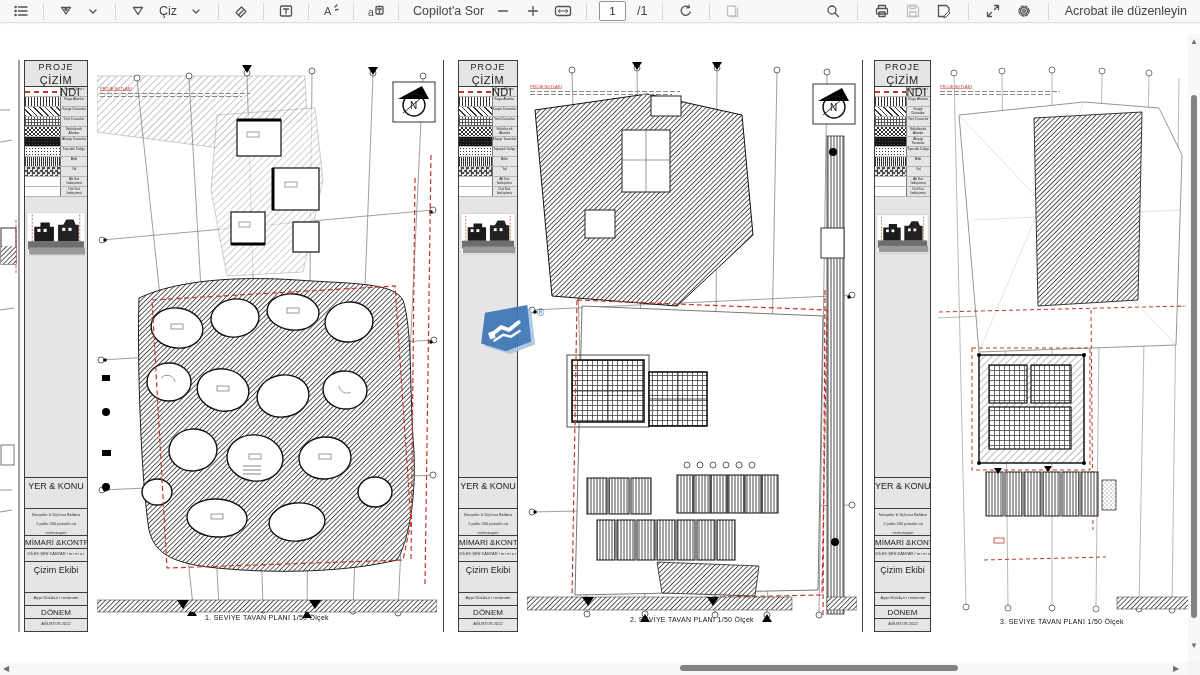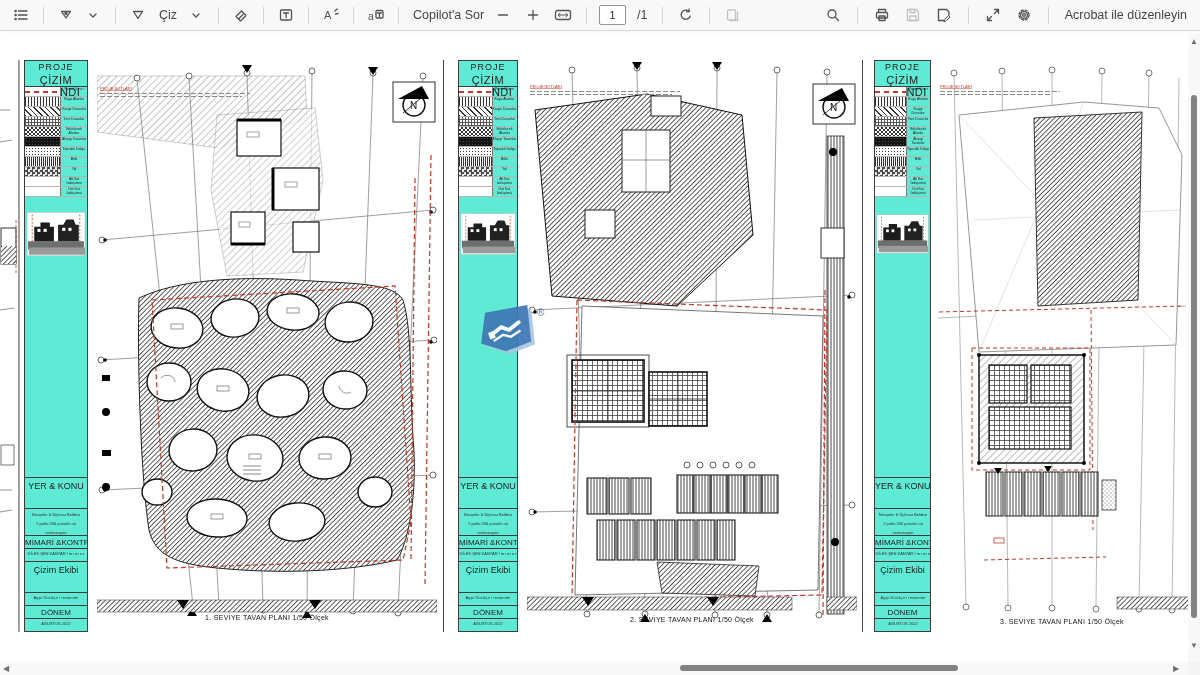--- a/index.html
+++ b/index.html
@@ -1,21 +1,21 @@
 <!DOCTYPE html>
 <html><head>
 <meta charset="utf-8">
 <style>
   * { box-sizing: border-box; margin:0; padding:0; }
   html,body { width:1200px; height:675px; overflow:hidden; background:#fff;
               font-family:"Liberation Sans", sans-serif; }
   #app { position:relative; width:1200px; height:675px; background:#fff; }
 
   
-  #toolbar { position:absolute; left:0; top:0; width:1200px; height:31px;
+  #toolbar { position:absolute; left:0; top:0; width:1200px; height:23px;
              background:#f8f8f8; border-bottom:1px solid #dcdcdc;
              box-shadow:0 1px 2px rgba(0,0,0,.05);
              display:flex; align-items:center; color:#474747; font-size:12.5px; }
   .tb-group { display:flex; align-items:center; height:100%; }
   #tb-left  { position:absolute; left:10px; top:0; gap:7px; }
   #tb-mid   { position:absolute; left:492px; top:0; gap:8px; }
   #tb-right { position:absolute; right:10px; top:0; gap:9px; }
   .tbtn { display:flex; align-items:center; justify-content:center; height:26px;
           min-width:22px; border-radius:3px; cursor:pointer; }
   .tb-sep { width:1px; height:17px; background:#d7d7d7; margin:0 4px; }
@@ -27,21 +27,21 @@
                 background:#fff; text-align:center; font-size:11.5px; color:#333;
                 font-family:"Liberation Sans",sans-serif; }
 
   
   #page { position:absolute; left:0; top:34px; width:1188px; height:628px; background:#ffffff; }
   .sheet-sep { position:absolute; top:26px; width:1px; height:572px; background:#444; }
   .abs { position:absolute; }
 
   
   .tb-mount { position:absolute; top:26px; height:572px; }
-  .tb { width:100%; height:100%; border:1px solid #3c3c3c; background:#5eead4;
+  .tb { width:100%; height:100%; border:1px solid #3c3c3c; background:#e5e5e5;
         display:flex; flex-direction:column; font-family:"Liberation Sans",sans-serif; color:#222; }
   .tb-h1 { height:13px; line-height:13px; text-align:center; font-size:9px; letter-spacing:1px; }
   .tb-h2 { height:13px; line-height:12px; text-align:center; font-size:11px; letter-spacing:.5px;
            border-bottom:1px solid #3c3c3c; }
   .tb-legend { display:flex; flex-direction:column; }
   .leg-row { display:flex; height:10px; border-bottom:1px solid #b5b5b5; }
   .leg-pat { width:58%; border-right:1px solid #777; }
   .leg-lab { width:42%; overflow:hidden; }
   .leg-lab span { display:block; font-size:7px; line-height:1.05; transform:scale(.5);
                   transform-origin:center top; width:200%; position:relative; left:-50%;

